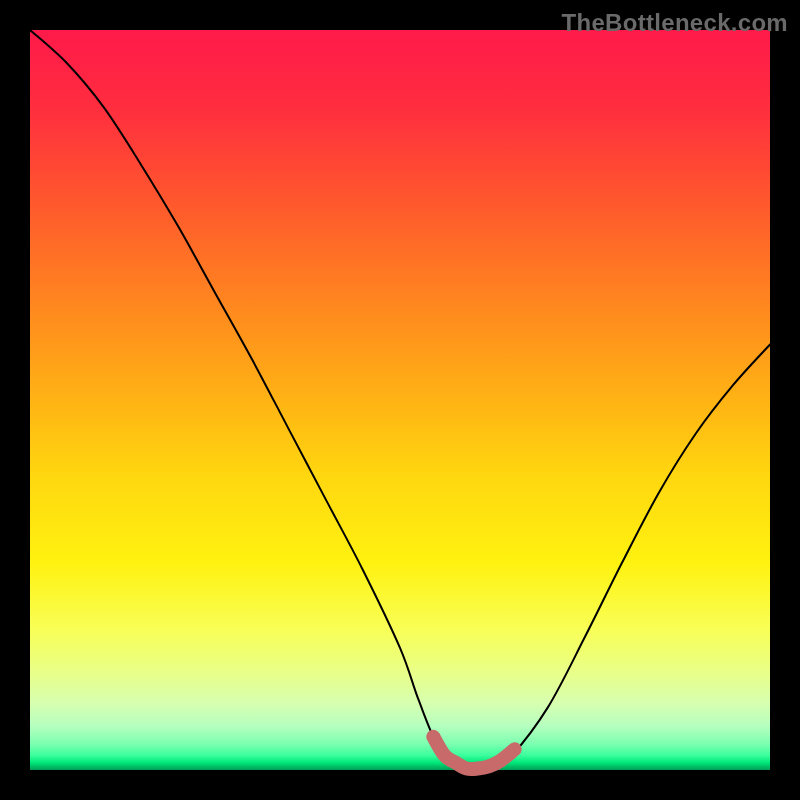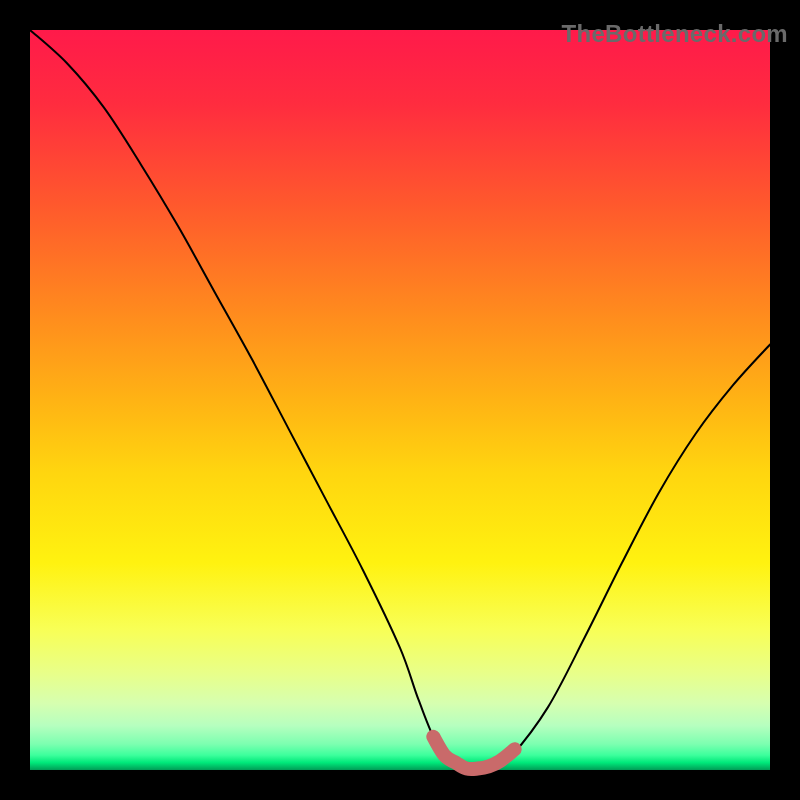--- a/index.html
+++ b/index.html
@@ -12,21 +12,21 @@
     overflow: hidden;
   }
   .frame {
     position: relative;
     width: 800px;
     height: 800px;
     background: #000;
   }
   .watermark {
     position: absolute;
-    top: 20px;
+    top: 9px;
     right: 12px;
     font-size: 24px;
     font-weight: 600;
     color: #6a6a6a;
     letter-spacing: 0.3px;
     z-index: 10;
   }
   .plot-area {
     position: absolute;
     left: 30px;

